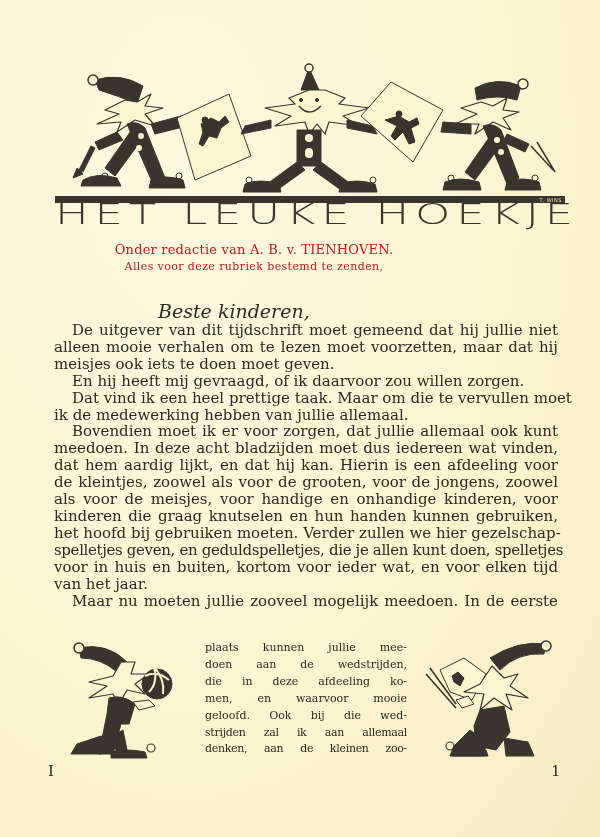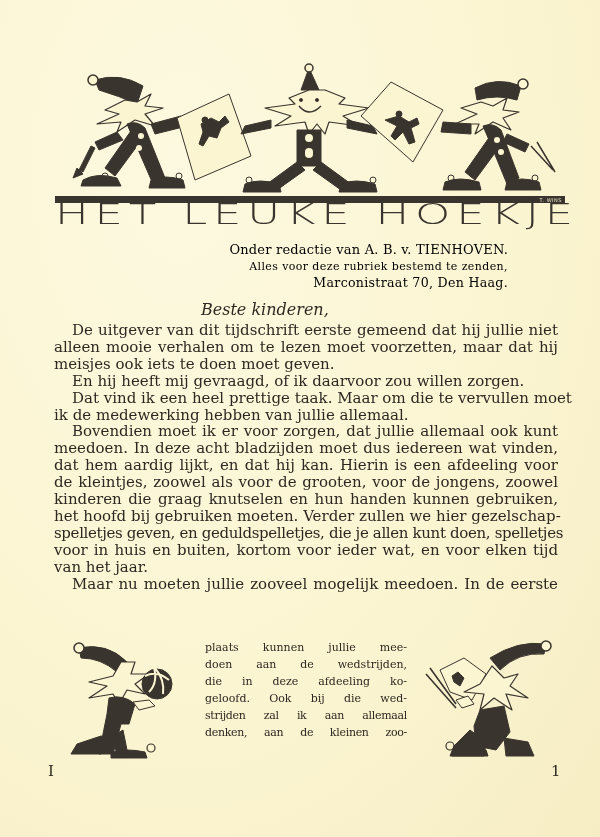--- a/index.html
+++ b/index.html
@@ -16,25 +16,25 @@
   .header-bar { position: absolute; left: 55px; top: 196px; width: 510px; height: 7px; background: #3a342e; }
   .signature { position: absolute; right: 38px; top: 197px; font-size: 5px; letter-spacing: 0.5px; color: #e8e0c0; font-family: "DejaVu Sans", sans-serif; }
   .title {
     position: absolute; left: 55px; top: 202px; width: 512px; height: 30px;
     font-family: "DejaVu Sans", "Liberation Sans", sans-serif;
     font-weight: 200; font-size: 33px; line-height: 30px;
     letter-spacing: 4.3px; color: #3a342e;
     transform: scaleX(1.36) scaleY(0.86); transform-origin: left top;
     white-space: nowrap;
   }
-  .editor { position: absolute; left: 0; width: 508px; text-align: right; font-size: 13px; color: #000000; }
+  .editor { position: absolute; left: 0; width: 508px; text-align: center; font-size: 13px; color: #b91c1c; }
   .editor.l1 { top: 242px; letter-spacing: 0.2px; }
   .editor.l2 { top: 260px; font-size: 11px; letter-spacing: 0.4px; }
   .editor.l3 { top: 275px; font-size: 12.6px; letter-spacing: 0.3px; }
-  .salutation { position: absolute; left: 158px; top: 300px; font-style: italic; font-size: 16px; margin-left: 43px; }
+  .salutation { position: absolute; left: 158px; top: 300px; font-style: italic; font-size: 19px; }
   .body-text { position: absolute; left: 54px; top: 322px; width: 504px; font-size: 15px; line-height: 16.9px; }
   .body-text .line { display: block; text-align: justify; text-align-last: justify; white-space: nowrap; }
   .body-text .line.last { text-align-last: left; }
   .body-text .line.ind { padding-left: 18px; }
   .col { position: absolute; left: 205px; top: 640px; width: 202px; font-size: 11px; line-height: 16.9px; }
   .col .line { display: block; text-align: justify; text-align-last: justify; white-space: nowrap; }
   .jester-left { position: absolute; left: 45px; top: 636px; width: 140px; height: 130px; }
   .jester-right { position: absolute; left: 420px; top: 634px; width: 140px; height: 132px; }
   .pageno { position: absolute; top: 762px; font-size: 15px; }
   .pageno.left { left: 48px; }
@@ -116,47 +116,48 @@
       </g>
     </g>
   </svg>
 
   <div class="header-bar"></div>
   <div class="signature">T. WINS</div>
   <div class="title">HET LEUKE HOEKJE</div>
 
   <div class="editor l1">Onder redactie van A. B. v. TIENHOVEN.</div>
   <div class="editor l2">Alles voor deze rubriek bestemd te zenden,</div>
-  <div class="editor l3">Marconistraat 70, Den Haag.</div>
 
   <div class="salutation">Beste kinderen,</div>
 
   <div class="body-text">
-    <span class="line ind">De uitgever van dit tijdschrift eerste gemeend dat hij jullie niet</span>
+    <span class="line ind">De uitgever van dit tijdschrift moet gemeend dat hij jullie niet</span>
     <span class="line">alleen mooie verhalen om te lezen moet voorzetten, maar dat hij</span>
     <span class="line last">meisjes ook iets te doen moet geven.</span>
     <span class="line last ind">En hij heeft mij gevraagd, of ik daarvoor zou willen zorgen.</span>
     <span class="line ind">Dat vind ik een heel prettige taak. Maar om die te vervullen moet</span>
     <span class="line last">ik de medewerking hebben van jullie allemaal.</span>
     <span class="line ind">Bovendien moet ik er voor zorgen, dat jullie allemaal ook kunt</span>
     <span class="line">meedoen. In deze acht bladzijden moet dus iedereen wat vinden,</span>
     <span class="line">dat hem aardig lijkt, en dat hij kan. Hierin is een afdeeling voor</span>
     <span class="line">de kleintjes, zoowel als voor de grooten, voor de jongens, zoowel</span>
+    <span class="line">als voor de meisjes, voor handige en onhandige kinderen, voor</span>
     <span class="line">kinderen die graag knutselen en hun handen kunnen gebruiken,</span>
     <span class="line">het hoofd bij gebruiken moeten. Verder zullen we hier gezelschap-</span>
     <span class="line" style="letter-spacing:-0.35px">spelletjes geven, en geduldspelletjes, die je allen kunt doen, spelletjes</span>
     <span class="line">voor in huis en buiten, kortom voor ieder wat, en voor elken tijd</span>
     <span class="line last">van het jaar.</span>
     <span class="line ind">Maar nu moeten jullie zooveel mogelijk meedoen. In de eerste</span>
   </div>
 
   <div class="col">
     <span class="line">plaats kunnen jullie mee-</span>
     <span class="line">doen aan de wedstrijden,</span>
     <span class="line">die in deze afdeeling ko-</span>
+    <span class="line">men, en waarvoor mooie</span>
     <span class="line">geloofd. Ook bij die wed-</span>
     <span class="line" style="letter-spacing:-0.3px">strijden zal ik aan allemaal</span>
     <span class="line" style="letter-spacing:-0.3px">denken, aan de kleinen zoo-</span>
   </div>
 
   <svg class="jester-left" viewBox="0 0 140 130">
     <g fill="#3a342e" stroke="#3a342e" stroke-linejoin="round">
       <path d="M34 12 q28 -6 48 14 l-10 10 q-16 -14 -36 -14z"></path>
       <circle cx="34" cy="12" r="5" fill="#fbf5d2" stroke-width="1.5"></circle>
       <path d="M76 26 l-8 14 l-24 6 l18 4 l-18 12 l24 -4 l6 10 l8 -14 l18 4 l-10 -10 l14 -10 l-18 0 l4 -12z" fill="#fbf5d2" stroke-width="1.2"></path>

